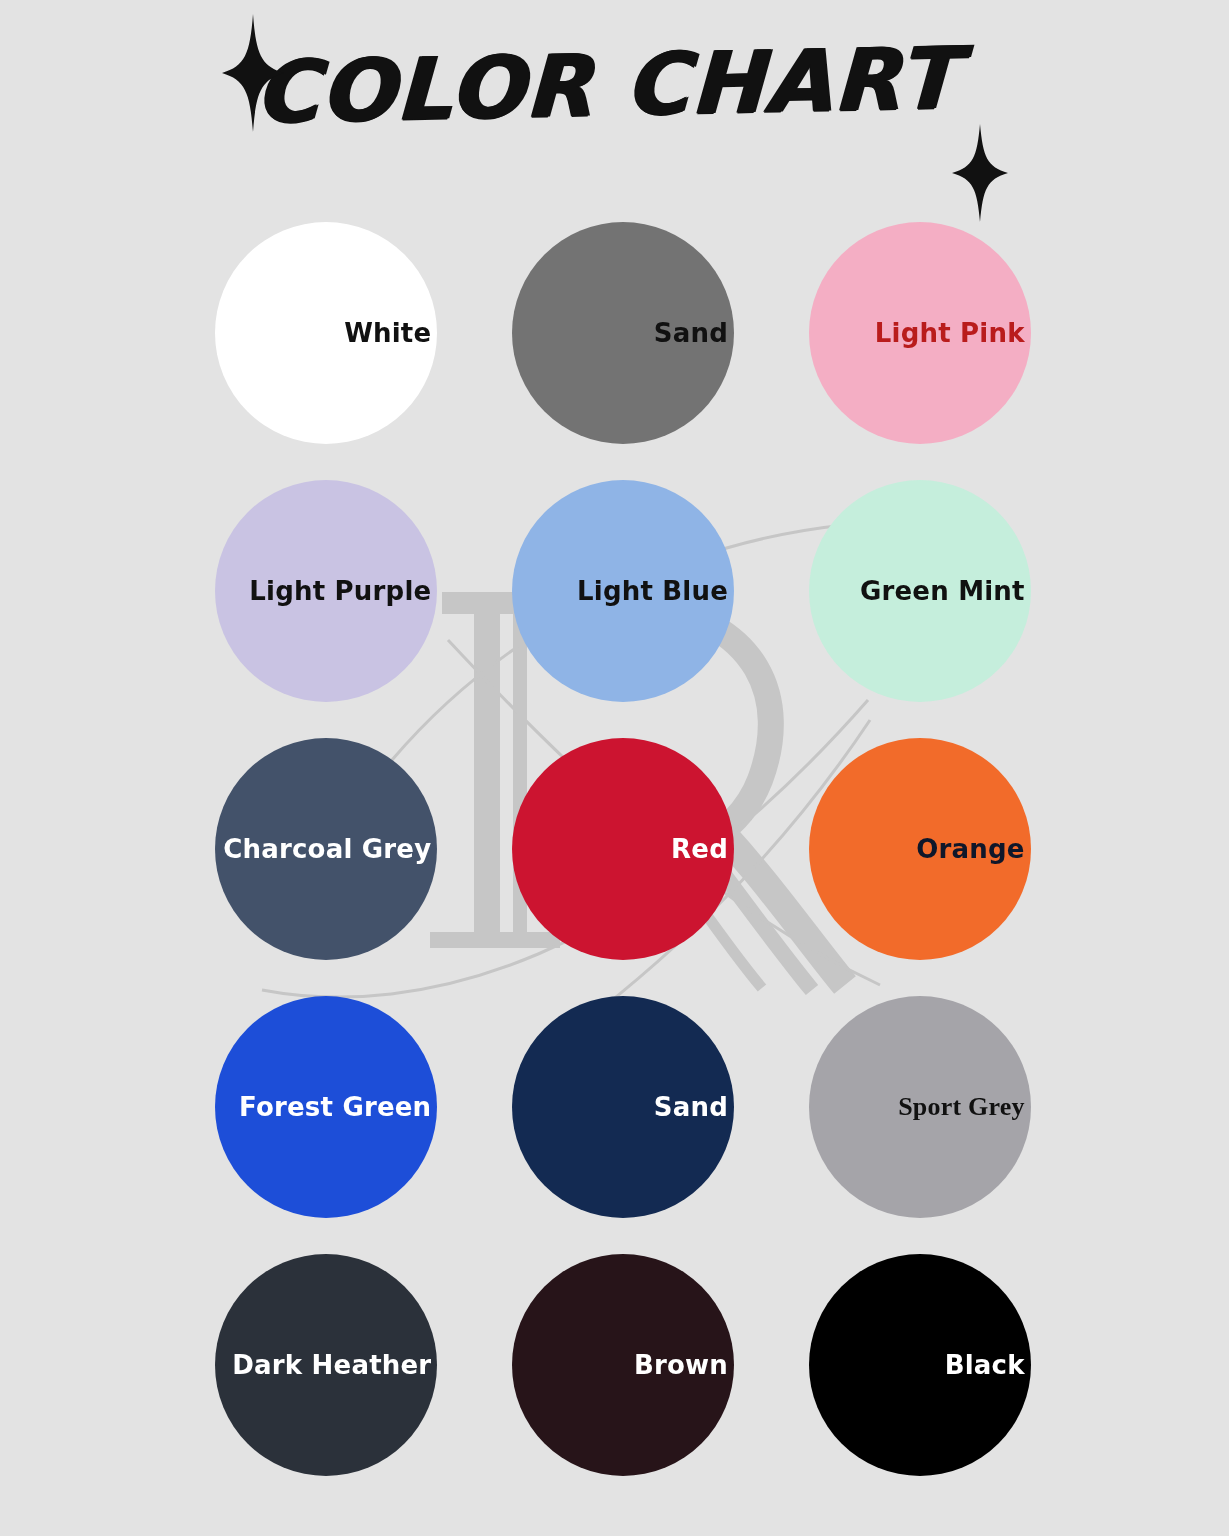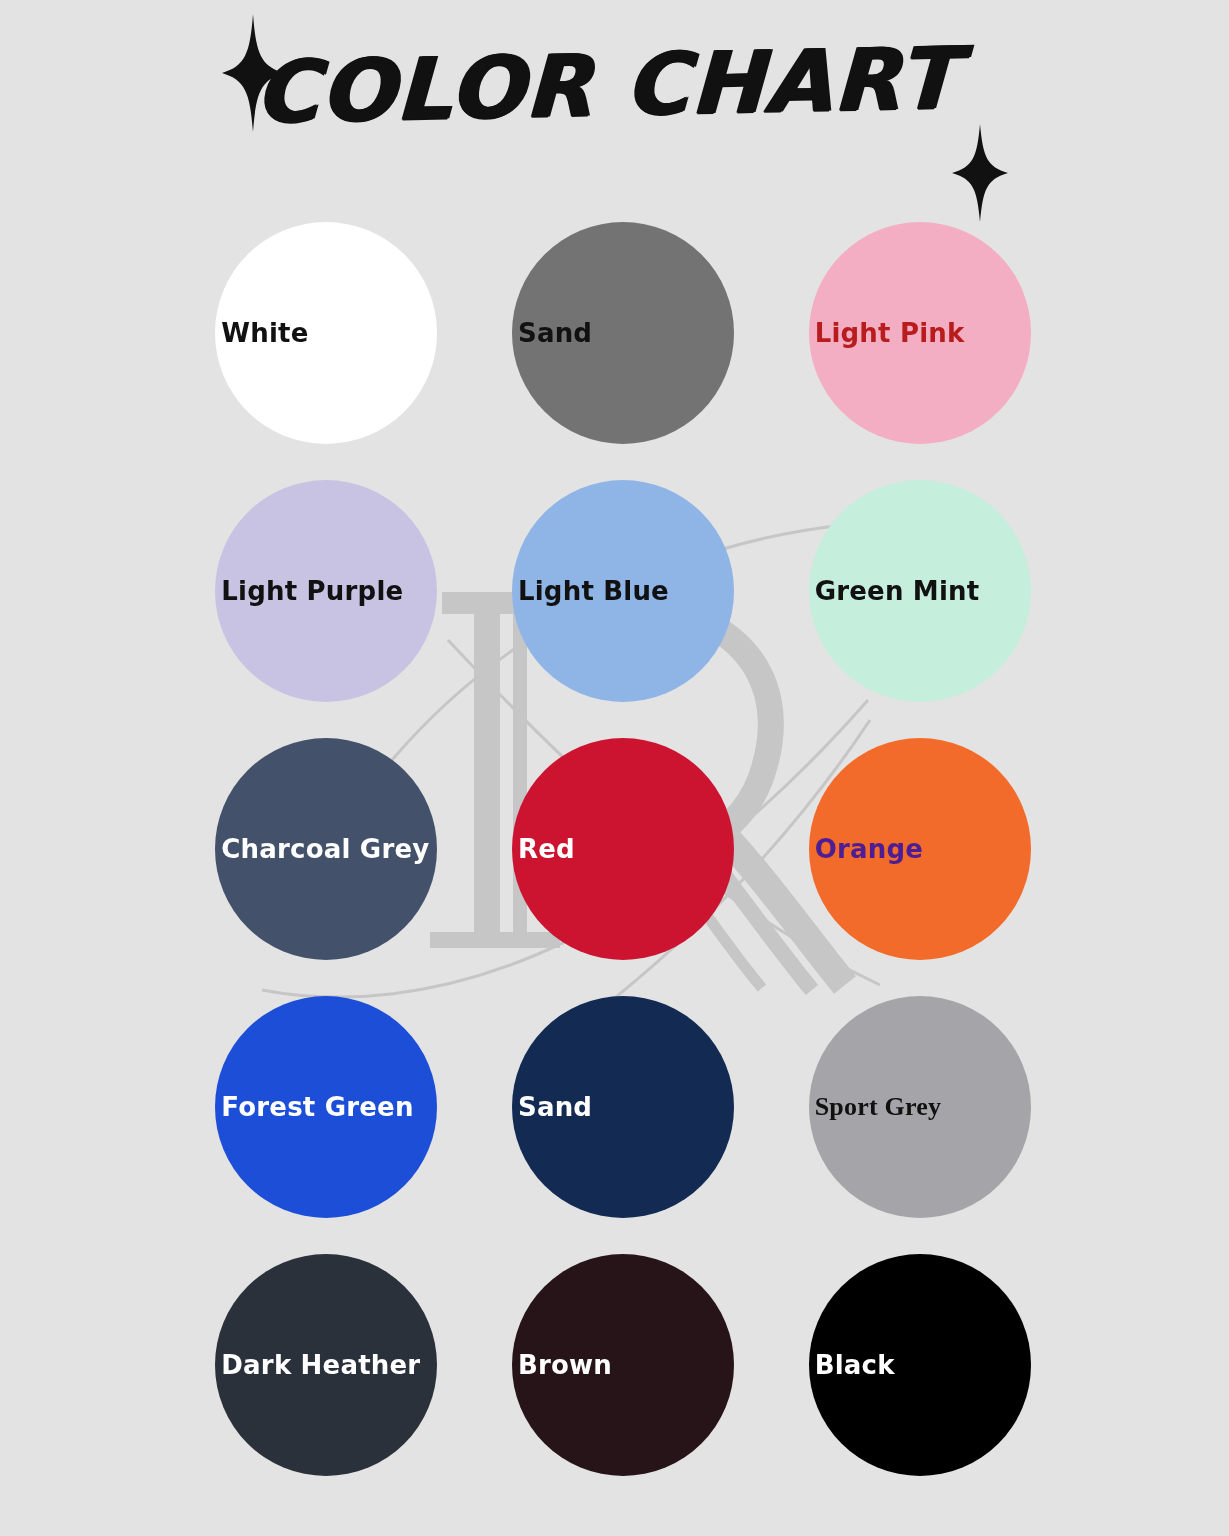--- a/index.html
+++ b/index.html
@@ -80,21 +80,21 @@
     grid-auto-rows: 258px;
     justify-items: center;
     align-items: start;
   }
   .swatch {
     width: 222px;
     height: 222px;
     border-radius: 50%;
     display: flex;
     align-items: center;
-    justify-content: flex-start;
+    justify-content: flex-end;
     box-sizing: border-box;
   }
   .swatch-label {
     font-family: "DejaVu Sans", sans-serif;
     font-weight: 700;
     font-size: 26px;
     letter-spacing: 0.2px;
     text-align: center;
     line-height: 1.1;
     padding: 0 6px;
@@ -157,21 +157,21 @@
       <div class="swatch" style="background: rgb(197, 238, 220);">
         <span class="swatch-label" style="color: rgb(17, 17, 17);">Green Mint</span>
       </div>
       <div class="swatch" style="background: rgb(67, 82, 106);">
         <span class="swatch-label" style="color: rgb(255, 255, 255);">Charcoal Grey</span>
       </div>
       <div class="swatch" style="background: rgb(204, 20, 48);">
         <span class="swatch-label" style="color: rgb(255, 255, 255);">Red</span>
       </div>
       <div class="swatch" style="background: rgb(242, 107, 42);">
-        <span class="swatch-label" style="color: #4c1d95;">Orange</span>
+        <span class="swatch-label" style="color: #0f172a;">Orange</span>
       </div>
       <div class="swatch" style="background: #1d4ed8;">
         <span class="swatch-label" style="color: rgb(255, 255, 255);">Forest Green</span>
       </div>
       <div class="swatch" style="background: rgb(19, 42, 82);">
         <span class="swatch-label" style="color: rgb(255, 255, 255);">Sand</span>
       </div>
       <div class="swatch" style="background: rgb(165, 164, 169);">
         <span class="swatch-label" style="color: rgb(17, 17, 17); font-family: Liberation Serif, serif;">Sport Grey</span>
       </div>

